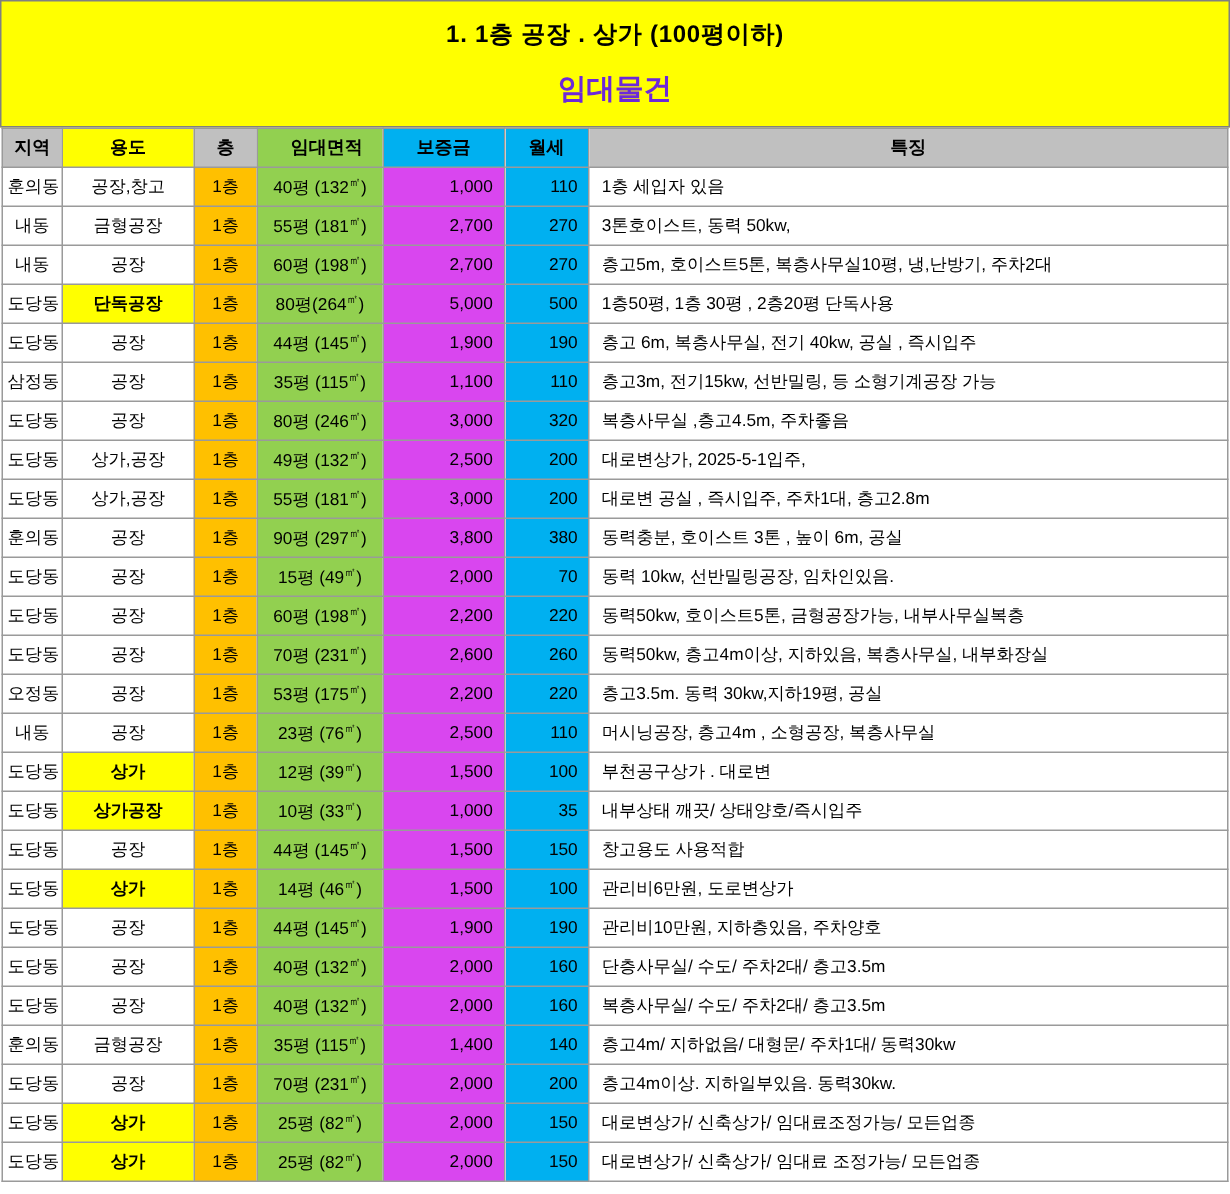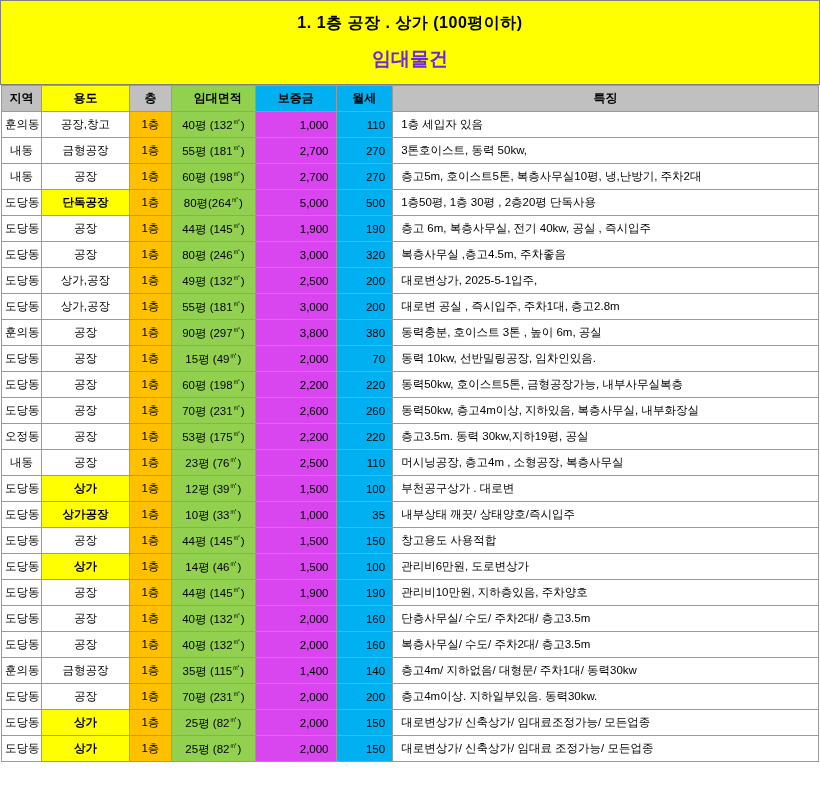--- a/index.html
+++ b/index.html
@@ -151,20 +151,29 @@
         <tr>
           <td class="region">도당동</td>
           <td class="use">공장</td>
           <td class="floor">1층</td>
           <td class="area">44평 (145<sup>㎡</sup>)</td>
           <td class="deposit">1,900</td>
           <td class="rent">190</td>
           <td class="feat">층고 6m, 복층사무실, 전기 40kw, 공실 , 즉시입주</td>
         </tr>
         <tr>
+          <td class="region">삼정동</td>
+          <td class="use">공장</td>
+          <td class="floor">1층</td>
+          <td class="area">35평 (115<sup>㎡</sup>)</td>
+          <td class="deposit">1,100</td>
+          <td class="rent">110</td>
+          <td class="feat">층고3m, 전기15kw, 선반밀링, 등 소형기계공장 가능</td>
+        </tr>
+        <tr>
           <td class="region">도당동</td>
           <td class="use">공장</td>
           <td class="floor">1층</td>
           <td class="area">80평 (246<sup>㎡</sup>)</td>
           <td class="deposit">3,000</td>
           <td class="rent">320</td>
           <td class="feat">복층사무실 ,층고4.5m, 주차좋음</td>
         </tr>
         <tr>
           <td class="region">도당동</td>

